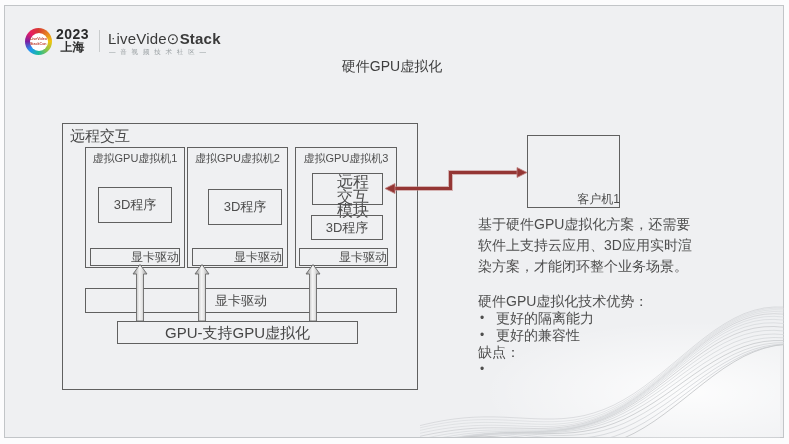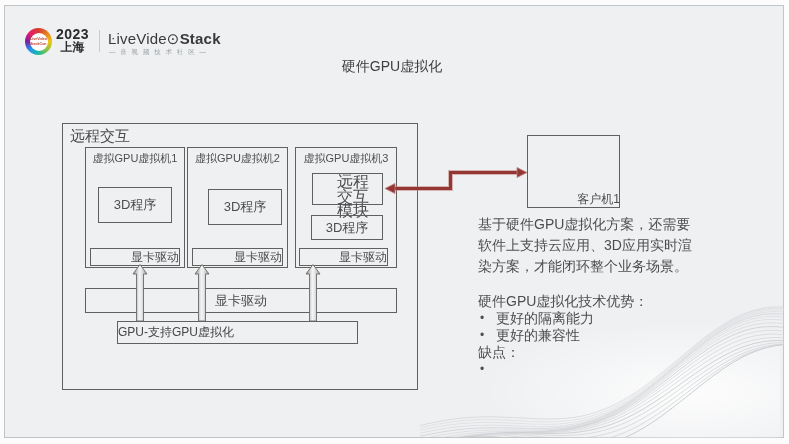--- a/index.html
+++ b/index.html
@@ -37,21 +37,21 @@
   .prog  { text-align:center; font-size:13px; }
   .prog1 { left:98px;  top:187px; width:74px; height:36px; line-height:34px; }
   .prog2 { left:208px; top:189px; width:74px; height:36px; line-height:34px; }
   .remote{ left:312px; top:173px; width:71px; height:32px; text-align:left; font-size:16px; line-height:14.5px; padding-top:1px;padding-left:24px; }
   .prog3 { left:311px; top:215px; width:72px; height:25px; line-height:23px; }
   .drv   { text-align:right; font-size:12px; line-height:16px; height:18px; top:248px; }
   .drv1  { left:90px;  width:90px; }
   .drv2  { left:192px; width:91px; }
   .drv3  { left:299px; width:89px; }
   .platform { left:85px; top:288px; width:312px; height:25px; text-align:center; font-size:13px; line-height:23px; }
-  .gpu { left:117px; top:321px; width:241px; height:23px; font-size:12px; line-height:21px; color:#464646; }
+  .gpu { left:117px; top:321px; width:241px; height:23px; text-align:center; font-size:15px; line-height:21px; color:#464646; }
 
   
   .client-box { left:527px; top:135px; width:93px; height:73px; }
   .app-box { left:539px; top:148px; width:65px; height:39px; text-align:center; font-size:13px; line-height:37px; }
   .client-label { position:absolute; left:527px; top:191px; width:93px; text-align:right; font-size:12px; color:#4e4e4e;padding-left:24px; }
 
   
   .right-panel { position:absolute; left:478px; top:214px; width:240px; color:#4e4e4e; }
   .para-line { font-size:14px; line-height:21px; }
   .adv-title { font-size:14px; line-height:18px; margin-top:15px; }

